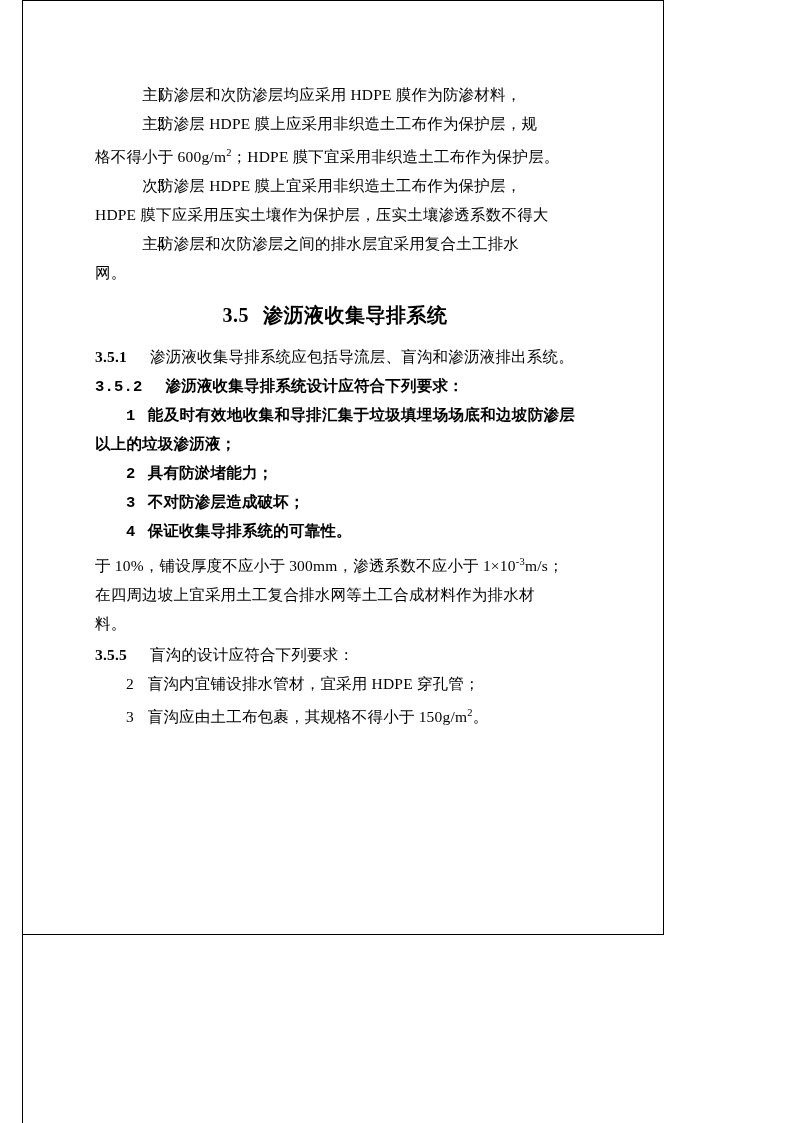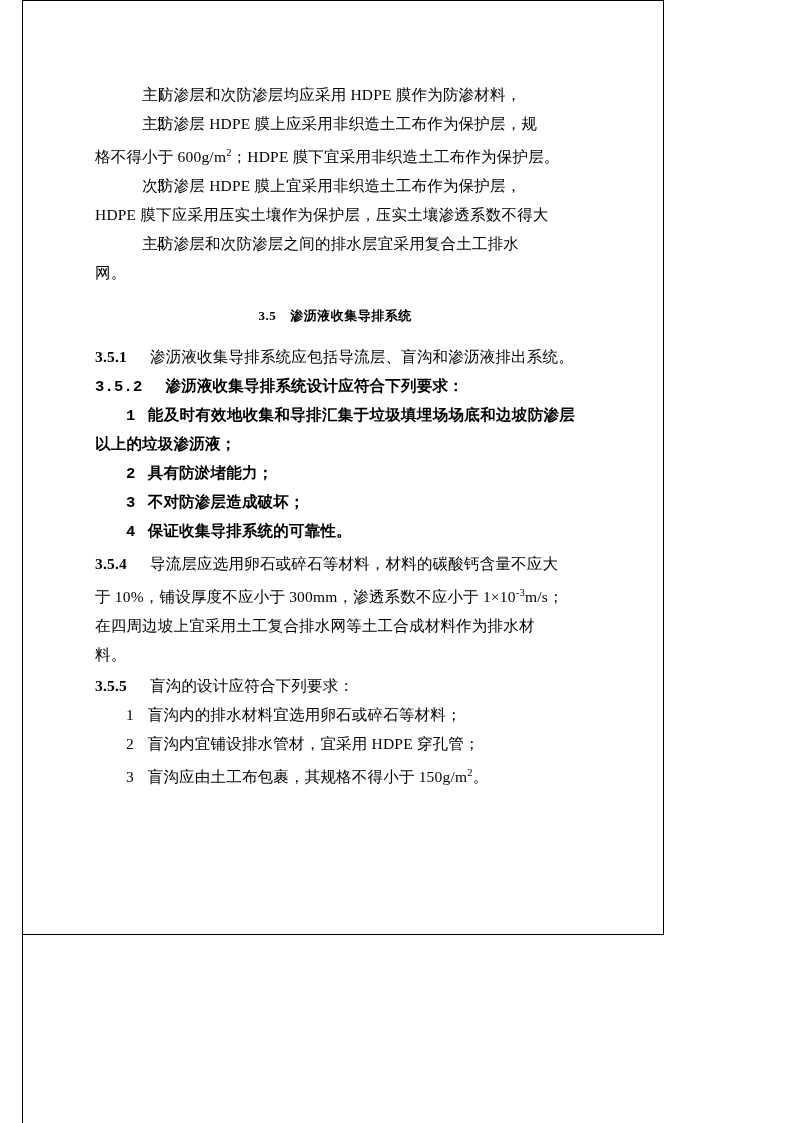--- a/index.html
+++ b/index.html
@@ -71,21 +71,21 @@
   }
   .indent {
     text-indent: 2em;
   }
   .num-lead {
     display: inline-block;
     width: 1.05em;
   }
   .heading {
     font-weight: bold;
-    font-size: 13px;
+    font-size: 20px;
     text-align: center;
     margin: 14px 0 12px 0;
     letter-spacing: 0.5px;
   }
   .heading .h-num {
     margin-right: 14px;
   }
   .clause {
     margin-top: 2px;
   }
@@ -138,25 +138,23 @@
     <p class="clause"><span class="clause-label">3.5.1</span><span>渗沥液收集导排系统应包括导流层、盲沟和渗沥液排出系统。</span></p>
 
     <p class="clause bold-block"><span class="clause-label">3.5.2</span><span>渗沥液收集导排系统设计应符合下列要求：</span></p>
 
     <p class="listline bold-block"><span class="lnum">1</span><span>能及时有效地收集和导排汇集于垃圾填埋场场底和边坡防渗层以上的垃圾渗沥液；</span></p>
     <p class="listline bold-block"><span class="lnum">2</span><span>具有防淤堵能力；</span></p>
     <p class="listline bold-block"><span class="lnum">3</span><span>不对防渗层造成破坏；</span></p>
     <p class="listline bold-block"><span class="lnum">4</span><span>保证收集导排系统的可靠性。</span></p>
 
 
-    <p class="clause"><span class="clause-label">3.5.4</span><span>导流层应选用卵石或碎石等材料，材料的碳酸钙含量不应大</span></p>
     <p><span>于 10%，铺设厚度不应小于 300mm，渗透系数不应小于 1×10</span><span class="sup">-3</span><span>m/s；</span></p>
     <p><span>在四周边坡上宜采用土工复合排水网等土工合成材料作为排水材</span></p>
     <p><span>料。</span></p>
 
     <p class="clause"><span class="clause-label">3.5.5</span><span>盲沟的设计应符合下列要求：</span></p>
 
-    <p class="listline"><span class="lnum">1</span><span>盲沟内的排水材料宜选用卵石或碎石等材料；</span></p>
     <p class="listline"><span class="lnum">2</span><span>盲沟内宜铺设排水管材，宜采用 HDPE 穿孔管；</span></p>
     <p class="listline"><span class="lnum">3</span><span>盲沟应由土工布包裹，其规格不得小于 150g/m</span><span class="sup">2</span><span>。</span></p>
 
   </div>
 </div>
 
 </body></html>

